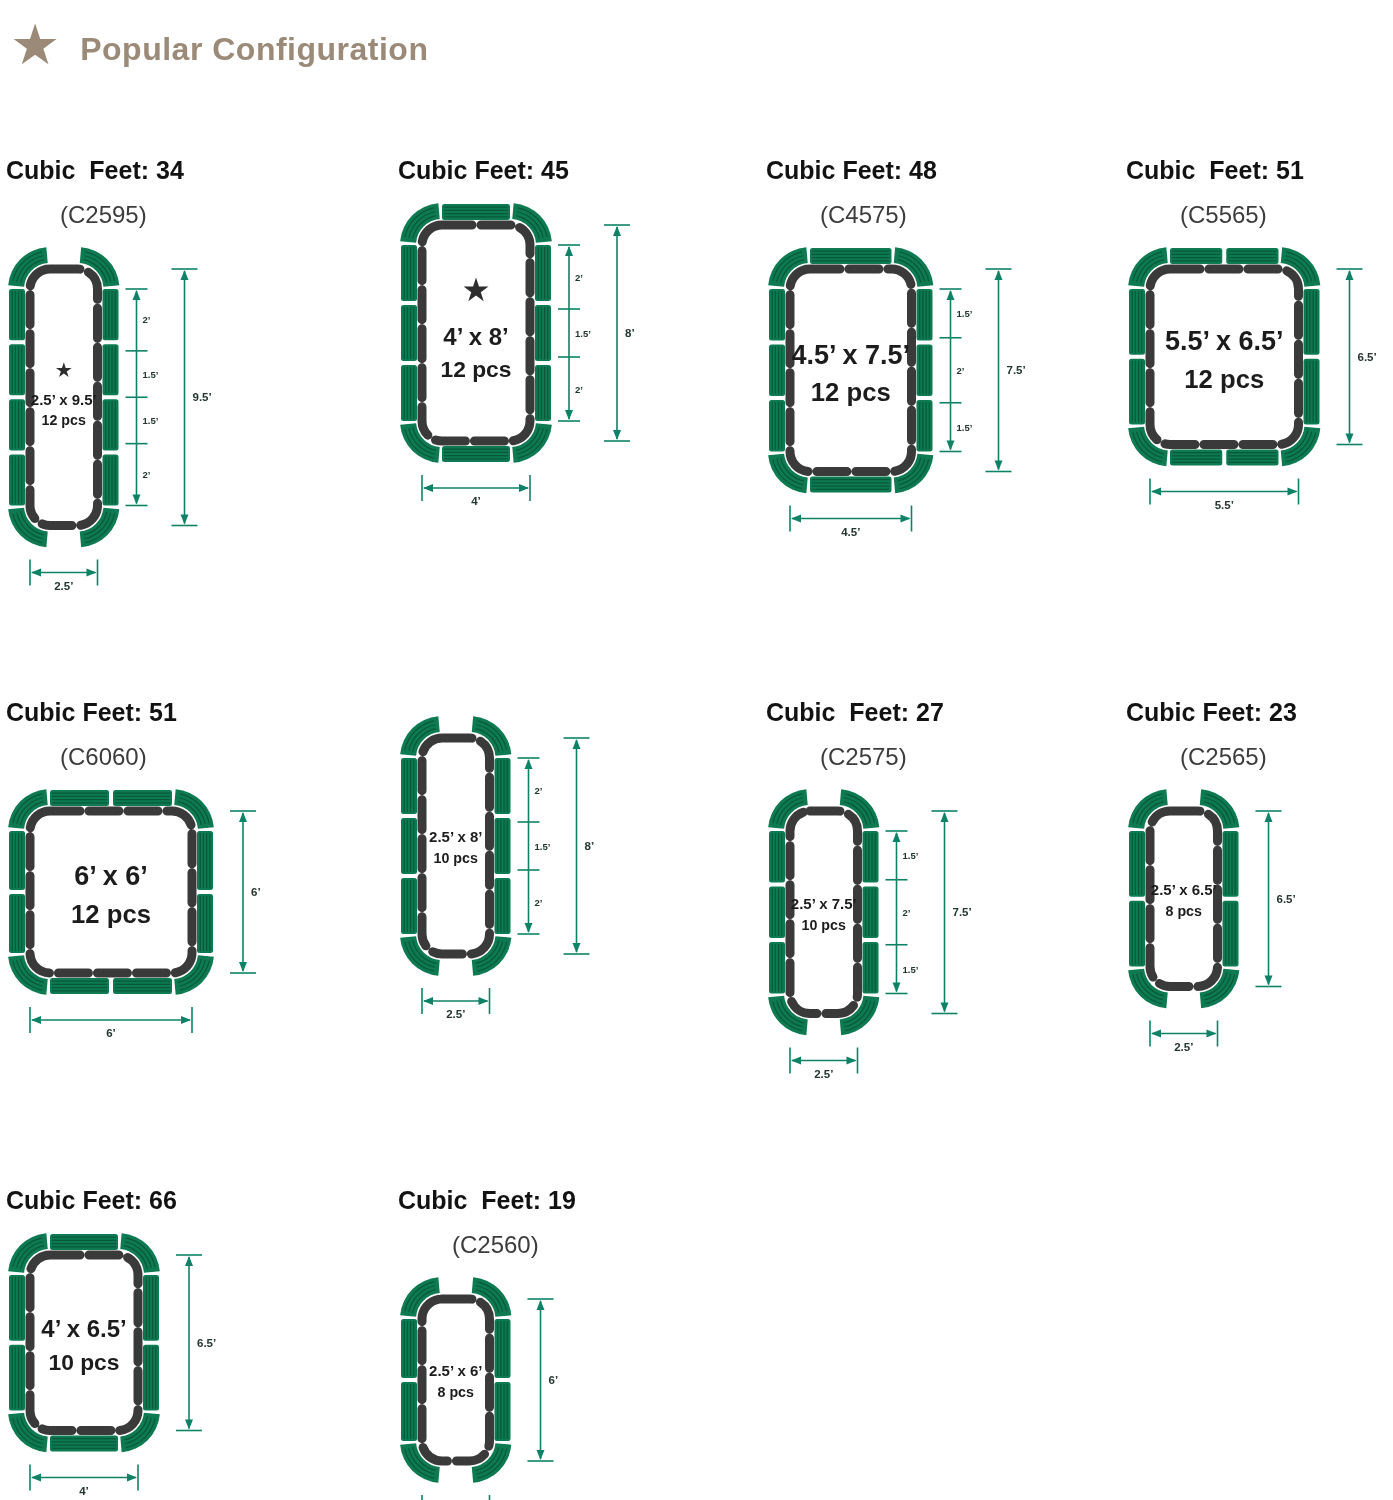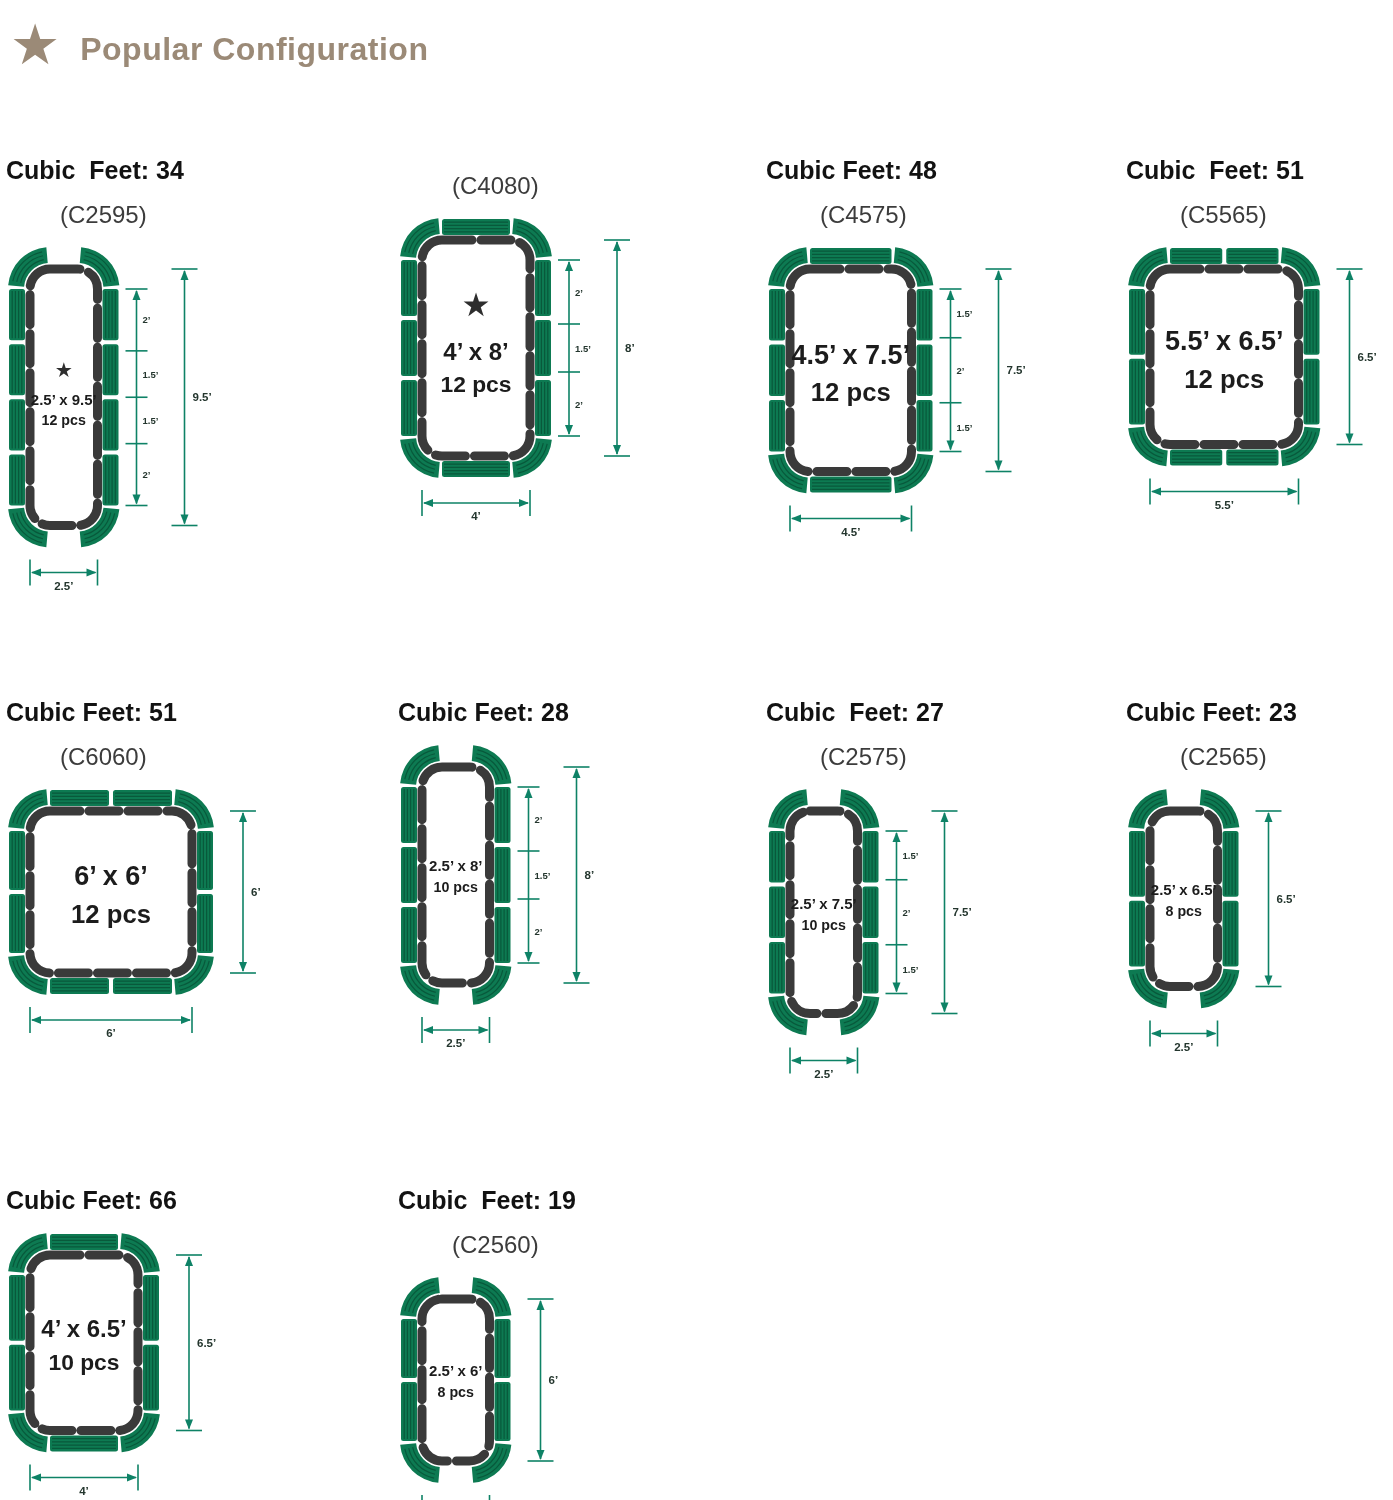--- a/index.html
+++ b/index.html
@@ -107,21 +107,21 @@
         <line stroke="#0e8266" stroke-width="1.6" x1="97.5" y1="320.5" x2="97.5" y2="346.5"></line>
         <polygon points="31,333.5 41,329.5 41,337.5" fill="#0e8266"></polygon>
         <polygon points="96.5,333.5 86.5,329.5 86.5,337.5" fill="#0e8266"></polygon>
         <text x="63.75" y="350.5" font-size="11.5" font-weight="600" fill="#24362e" text-anchor="middle">2.5’</text>
         <text x="63.75" y="138" font-size="20.25" fill="#2e2e2e" text-anchor="middle">★</text>
         <text x="63.75" y="165.75" font-size="15" font-weight="600" fill="#1c1c1c" text-anchor="middle">2.5’ x 9.5’</text>
         <text x="63.75" y="186" font-size="14.25" font-weight="600" fill="#1c1c1c" text-anchor="middle">12 pcs</text>
       </svg>
     </div>
     <div class="config-card">
-      <div class="cfg-code">(C4080)</div>
+      <div class="cfg-title">Cubic Feet: 45</div>
       <svg width="271" height="328" viewBox="0 0 271 328" class="cfg-svg">
         <rect x="30" y="30" width="108" height="216" rx="20" fill="none" stroke="#3a3a3a" stroke-width="9" stroke-dasharray="30 9" stroke-linecap="round"></rect>
         <path d="M 8.15982268014669 46.339458804598365 A 42 42 0 0 1 46.33945880459835 8.15982268014669 L 47.73395068856089 24.098937849614614 A 26 26 0 0 0 24.098937849614614 47.733950688560896 Z" fill="#0d7a52"></path>
         <path d="M 20.65557197798583 43.762649275467226 A 30 30 0 0 1 43.762649275467204 20.655571977985833" fill="none" stroke="#08593b" stroke-width="1.2"></path>
         <path d="M 16.742981575050607 42.931002512196194 A 34 34 0 0 1 42.931002512196166 16.742981575050614" fill="none" stroke="#08593b" stroke-width="1.2"></path>
         <path d="M 12.830391172115384 42.099355748925156 A 38 38 0 0 1 42.09935574892513 12.830391172115391" fill="none" stroke="#08593b" stroke-width="1.2"></path>
         <path d="M 121.66054119540163 8.15982268014669 A 42 42 0 0 1 159.8401773198533 46.33945880459835 L 143.90106215038537 47.73395068856088 A 26 26 0 0 0 120.2660493114391 24.098937849614614 Z" fill="#0d7a52"></path>
         <path d="M 124.23735072453276 20.655571977985826 A 30 30 0 0 1 147.34442802201417 43.762649275467204" fill="none" stroke="#08593b" stroke-width="1.2"></path>
         <path d="M 125.06899748780378 16.7429815750506 A 34 34 0 0 1 151.2570184249494 42.931002512196166" fill="none" stroke="#08593b" stroke-width="1.2"></path>
         <path d="M 125.90064425107482 12.830391172115377 A 38 38 0 0 1 155.16960882788462 42.09935574892513" fill="none" stroke="#08593b" stroke-width="1.2"></path>
@@ -435,21 +435,20 @@
         <line stroke="#0e8266" stroke-width="1.6" x1="30" y1="226" x2="30" y2="252"></line>
         <line stroke="#0e8266" stroke-width="1.6" x1="192" y1="226" x2="192" y2="252"></line>
         <polygon points="31,239 41,235 41,243" fill="#0e8266"></polygon>
         <polygon points="191,239 181,235 181,243" fill="#0e8266"></polygon>
         <text x="111" y="256" font-size="11.5" font-weight="600" fill="#24362e" text-anchor="middle">6’</text>
         <text x="111" y="104.25" font-size="27" font-weight="600" fill="#1c1c1c" text-anchor="middle">6’ x 6’</text>
         <text x="111" y="142.05" font-size="25.65" font-weight="600" fill="#1c1c1c" text-anchor="middle">12 pcs</text>
       </svg>
     </div>
     <div class="config-card">
-      <div class="cfg-title">Cubic Feet: 28</div>
       <svg width="231" height="328" viewBox="0 0 231 328" class="cfg-svg">
         <rect x="30" y="30" width="67.5" height="216" rx="20" fill="none" stroke="#3a3a3a" stroke-width="9" stroke-dasharray="30 9" stroke-linecap="round"></rect>
         <path d="M 8.15982268014669 46.339458804598365 A 42 42 0 0 1 46.33945880459835 8.15982268014669 L 47.73395068856089 24.098937849614614 A 26 26 0 0 0 24.098937849614614 47.733950688560896 Z" fill="#0d7a52"></path>
         <path d="M 20.65557197798583 43.762649275467226 A 30 30 0 0 1 43.762649275467204 20.655571977985833" fill="none" stroke="#08593b" stroke-width="1.2"></path>
         <path d="M 16.742981575050607 42.931002512196194 A 34 34 0 0 1 42.931002512196166 16.742981575050614" fill="none" stroke="#08593b" stroke-width="1.2"></path>
         <path d="M 12.830391172115384 42.099355748925156 A 38 38 0 0 1 42.09935574892513 12.830391172115391" fill="none" stroke="#08593b" stroke-width="1.2"></path>
         <path d="M 81.16054119540163 8.15982268014669 A 42 42 0 0 1 119.34017731985331 46.33945880459835 L 103.40106215038539 47.73395068856088 A 26 26 0 0 0 79.7660493114391 24.098937849614614 Z" fill="#0d7a52"></path>
         <path d="M 83.73735072453276 20.655571977985826 A 30 30 0 0 1 106.84442802201417 43.762649275467204" fill="none" stroke="#08593b" stroke-width="1.2"></path>
         <path d="M 84.56899748780378 16.7429815750506 A 34 34 0 0 1 110.7570184249494 42.931002512196166" fill="none" stroke="#08593b" stroke-width="1.2"></path>
         <path d="M 85.40064425107482 12.830391172115377 A 38 38 0 0 1 114.66960882788462 42.09935574892513" fill="none" stroke="#08593b" stroke-width="1.2"></path>

